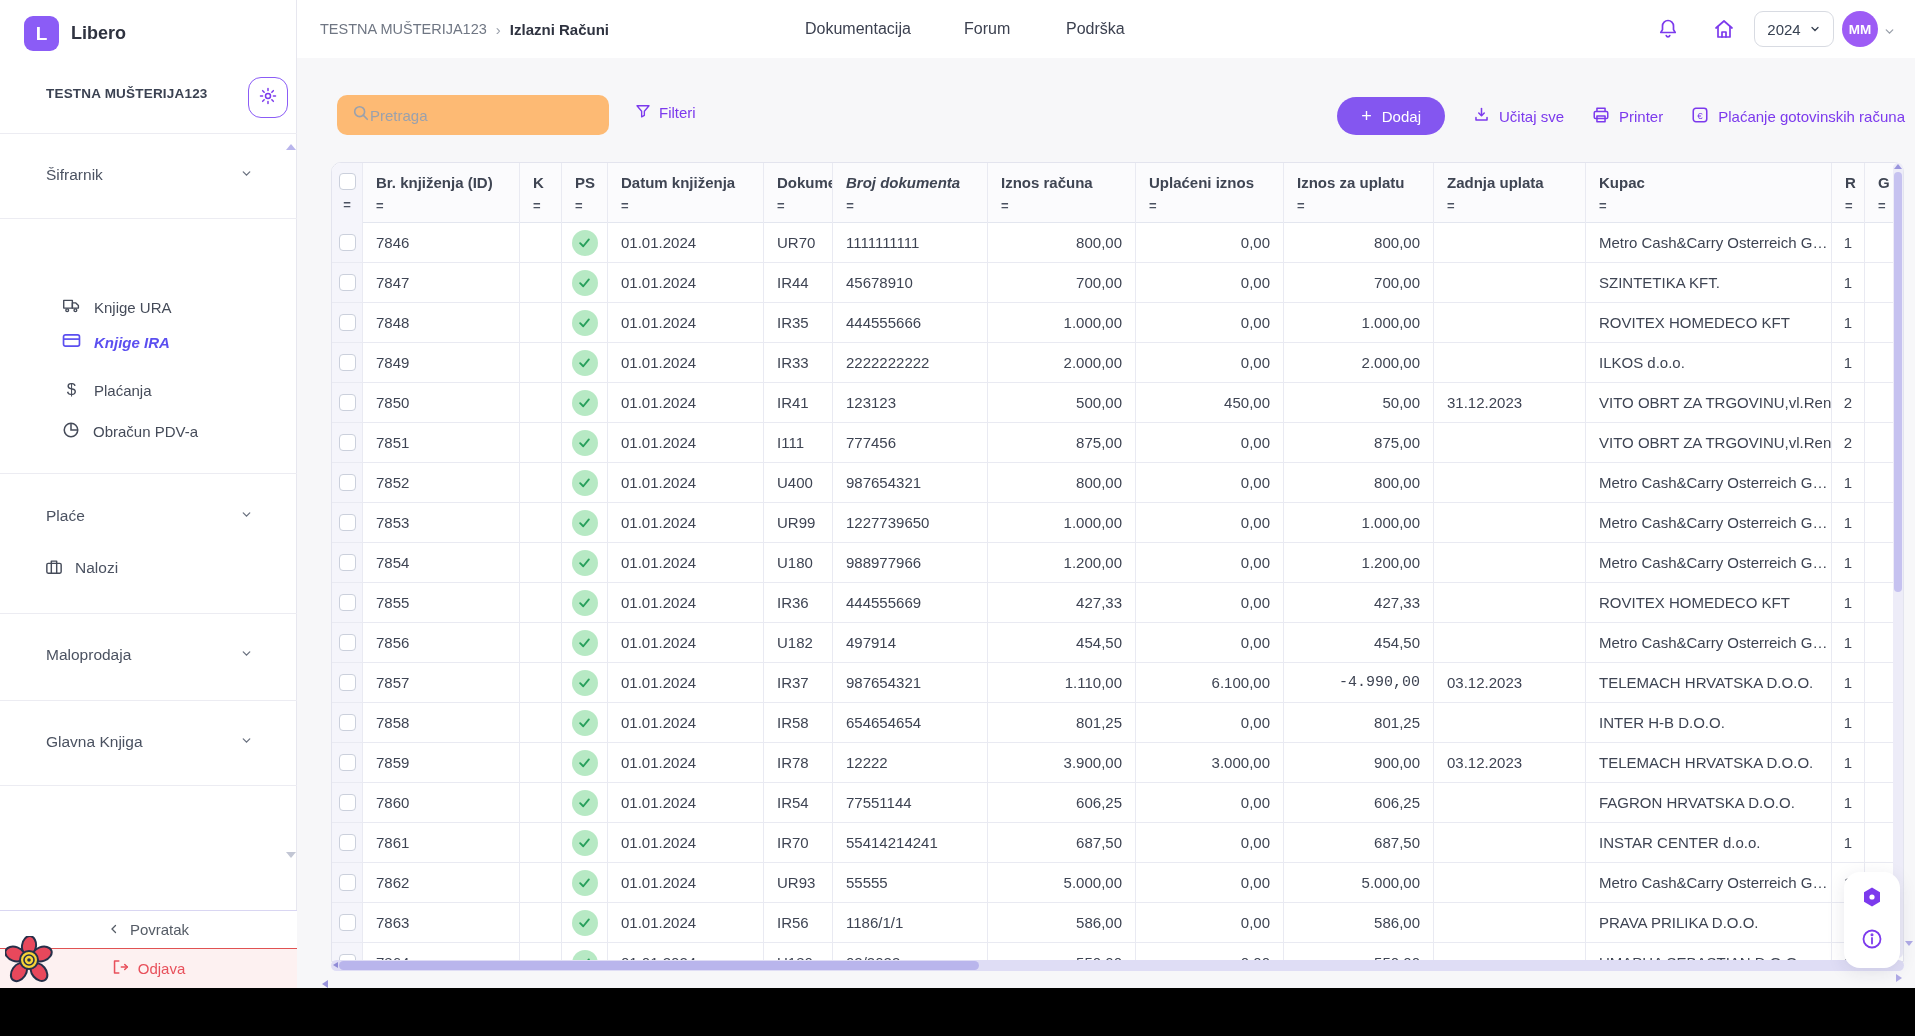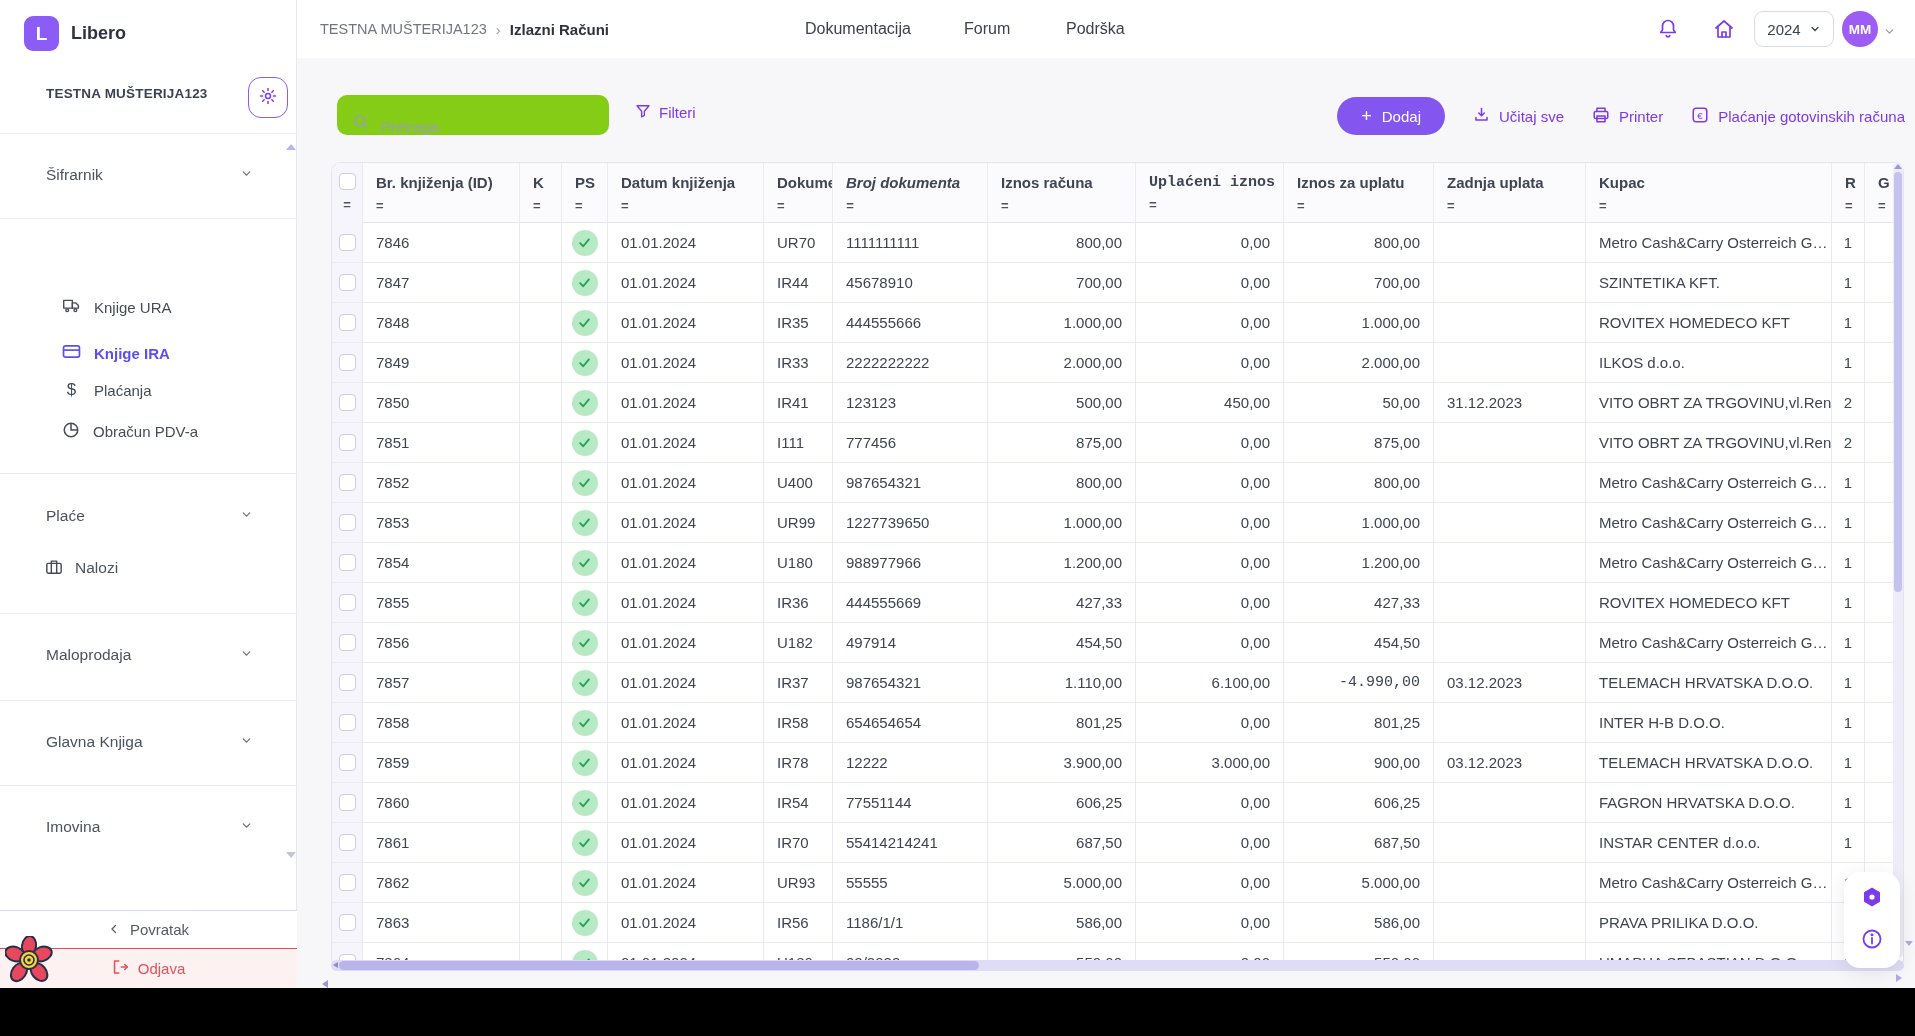--- a/index.html
+++ b/index.html
@@ -31,21 +31,21 @@
   .bc-root { color:#6f7683; }
   .bc-sep { color:#9aa0ab; font-size:15px; }
   .bc-current { color:#2f3340; font-weight:bold; font-size:15px; }
   .nav-link { position:absolute; top:0; height:58px; display:flex; align-items:center; font-size:16px; color:#3c4150; cursor:pointer; }
   .year-box { position:absolute; left:1457px; top:11px; width:80px; height:36px; border:1px solid #d8dbe2; border-radius:9px; background:#fff; display:flex; align-items:center; justify-content:center; gap:8px; font-size:15px; color:#374151; cursor:pointer; }
   .avatar { position:absolute; left:1545px; top:11px; width:36px; height:36px; border-radius:50%; background:#9d5cf5; color:#fff; font-size:13.5px; font-weight:bold; display:flex; align-items:center; justify-content:center; cursor:pointer; }
   .icon-btn { position:absolute; top:17px; cursor:pointer; }
 
   
   .content { position:absolute; left:297px; top:58px; width:1618px; height:930px; background:#f7f7f9; }
-  .search-box { position:absolute; left:40px; top:37px; width:272px; height:40px; background:#84cc16; border-radius:10px; display:flex; align-items:flex-end; gap:11px; padding-left:15px; }
+  .search-box { position:absolute; left:40px; top:37px; width:272px; height:40px; background:#fdba74; border-radius:10px; display:flex; align-items:center; padding-left:15px; }
   .search-box input { border:none; background:transparent; outline:none; font-size:15px; color:#3e4453; font-family:inherit; width:210px; }
   .search-box input::placeholder { color:#9aa1ad; }
   .filters-btn { position:absolute; left:338px; top:45px; display:flex; align-items:center; gap:8px; color:#7c3aed; font-size:15px; font-weight:500; cursor:pointer; }
   .right-tools { position:absolute; right:10px; top:39px; display:flex; align-items:center; gap:28px; }
   .add-btn { height:38px; padding:0 24px; background:#8456f0; border:none; border-radius:19px; color:#fff; font-size:15px; font-family:inherit; display:flex; align-items:center; gap:10px; cursor:pointer; }
   .tool-link { display:flex; align-items:center; gap:9px; color:#7c3aed; font-size:15px; font-weight:500; cursor:pointer; white-space:nowrap; }
 
   
   .table-card { position:absolute; left:34px; top:104px; width:1573px; height:800px; background:#fff; border:1px solid #e3e4ee; border-radius:10px 10px 0 0; overflow:hidden; }
   .thead { display:flex; height:60px; background:#fbfbfd; border-bottom:1px solid #e3e6ef; }
@@ -101,21 +101,21 @@
   <div class="sb-sub" style="top:290px;">
     <span><svg width="19" height="17" viewBox="0 0 22 18" fill="none" stroke="#454b59" stroke-width="1.6" stroke-linejoin="round">
           <path d="M2 3h10v9H2z"></path>
           <path d="M12 6h4l3 3v3h-7z"></path>
           <circle cx="6" cy="14.5" r="1.6"></circle>
           <circle cx="15.5" cy="14.5" r="1.6"></circle>
         </svg></span>
     <span>Knjige URA</span>
   </div>
 
-  <div class="sb-sub active" style="top:336px;">
+  <div class="sb-sub active" style="top:325px;font-style:italic;">
     <span><svg width="19" height="15" viewBox="0 0 20 16" fill="none" stroke="#5b4ff0" stroke-width="1.8" stroke-linejoin="round">
           <rect x="1.5" y="2" width="17" height="12" rx="2"></rect>
           <line x1="1.5" y1="6.5" x2="18.5" y2="6.5"></line>
         </svg></span>
     <span>Knjige IRA</span>
   </div>
 
   <div class="sb-sub" style="top:373px;">
     <span style="width:19px;text-align:center;font-size:17px;color:#454b59;">$</span>
     <span>Plaćanja</span>
@@ -161,26 +161,20 @@
 
   <div class="sb-item" style="top:725px;">
     <span>Glavna Knjiga</span>
     <span class="chev"><svg width="13" height="13" viewBox="0 0 24 24" fill="none" stroke="#6b7280" stroke-width="2.4" stroke-linecap="round">
           <polyline points="6,9 12,15 18,9"></polyline>
         </svg></span>
   </div>
 
   <div class="sb-divider" style="top:785px;"></div>
 
-  <div class="sb-item" style="top:810px;">
-    <span>Imovina</span>
-    <span class="chev"><svg width="13" height="13" viewBox="0 0 24 24" fill="none" stroke="#6b7280" stroke-width="2.4" stroke-linecap="round">
-          <polyline points="6,9 12,15 18,9"></polyline>
-        </svg></span>
-  </div>
 
   <div class="tri-up-sb"></div>
   <div class="tri-down-sb"></div>
 
   <div class="back-row">
     <span><svg width="12" height="12" viewBox="0 0 24 24" fill="none" stroke="#555c66" stroke-width="2.6" stroke-linecap="round">
           <polyline points="15,5 8,12 15,19"></polyline>
         </svg></span>
     <span>Povratak</span>
   </div>
@@ -329,21 +323,21 @@
           <div class="th-filter">=</div>
         </div>
         <div class="th" style="width: 155px; font-style: italic;">
           <div class="th-label">Broj dokumenta</div>
           <div class="th-filter">=</div>
         </div>
         <div class="th" style="width: 148px;">
           <div class="th-label">Iznos računa</div>
           <div class="th-filter">=</div>
         </div>
-        <div class="th" style="width: 148px; font-family: Liberation Mono, monospace;">
+        <div class="th" style="width: 148px;">
           <div class="th-label">Uplaćeni iznos</div>
           <div class="th-filter">=</div>
         </div>
         <div class="th" style="width: 150px;">
           <div class="th-label">Iznos za uplatu</div>
           <div class="th-filter">=</div>
         </div>
         <div class="th" style="width: 152px;">
           <div class="th-label">Zadnja uplata</div>
           <div class="th-filter">=</div>

